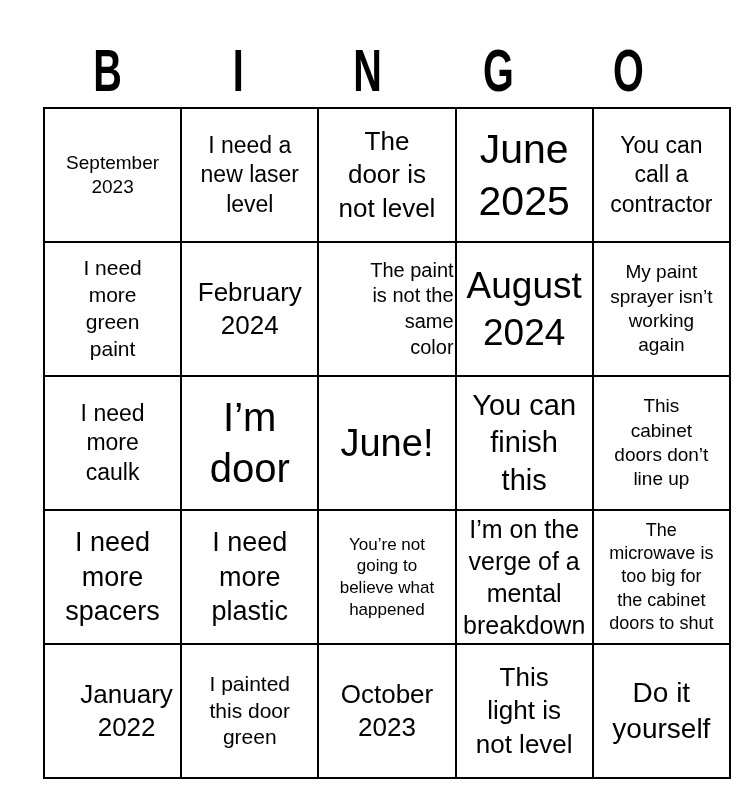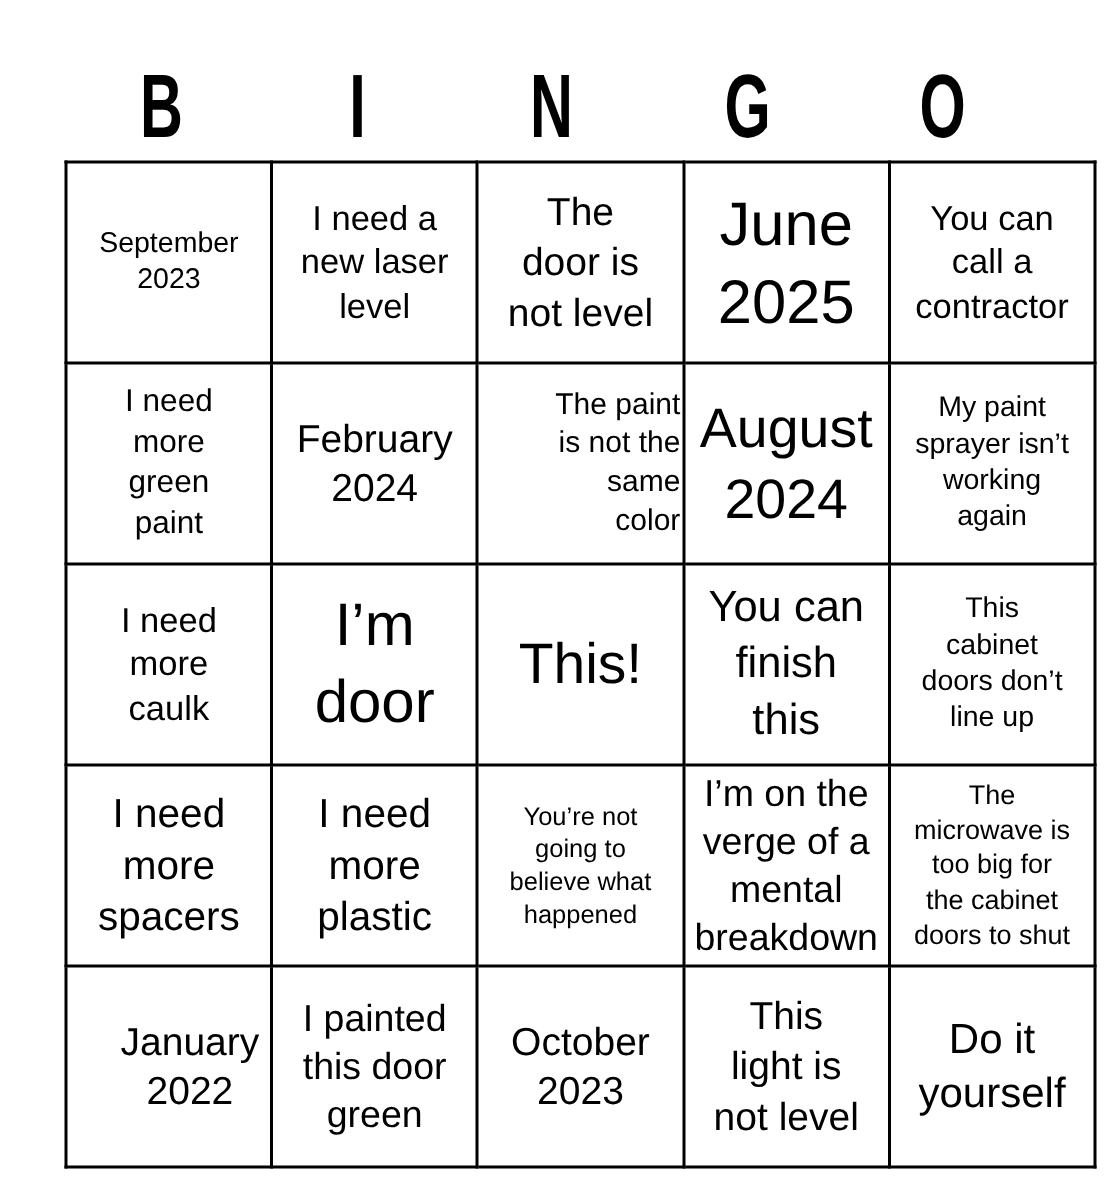--- a/index.html
+++ b/index.html
@@ -117,21 +117,21 @@
 sprayer isn’t
 working
 again</td>
       </tr>
       <tr>
         <td style="font-size: 23px;">I need
 more
 caulk</td>
         <td style="font-size: 40px;">I’m
 door</td>
-        <td style="font-size: 38px;">This!</td>
+        <td style="font-size: 38px;">June!</td>
         <td style="font-size: 29px;">You can
 finish
 this</td>
         <td style="font-size: 19px;">This
 cabinet
 doors don’t
 line up</td>
       </tr>
       <tr>
         <td style="font-size: 27px;">I need
@@ -150,21 +150,21 @@
 breakdown</td>
         <td style="font-size: 18px;">The
 microwave is
 too big for
 the cabinet
 doors to shut</td>
       </tr>
       <tr>
         <td style="font-size: 26px; padding-left: 29px;">January
 2022</td>
-        <td style="font-size: 25px;">I painted
+        <td style="font-size: 21px;">I painted
 this door
 green</td>
         <td style="font-size: 26px;">October
 2023</td>
         <td style="font-size: 26px;">This
 light is
 not level</td>
         <td style="font-size: 28px;">Do it
 yourself</td>
       </tr>

